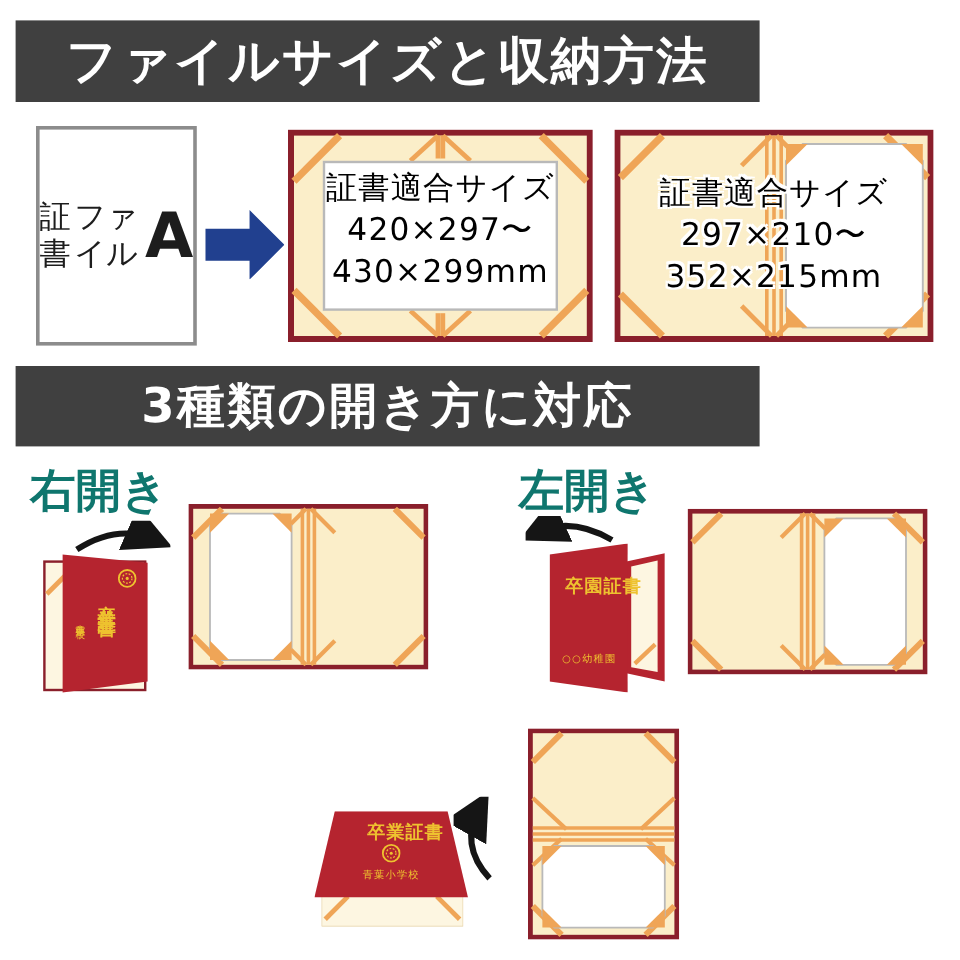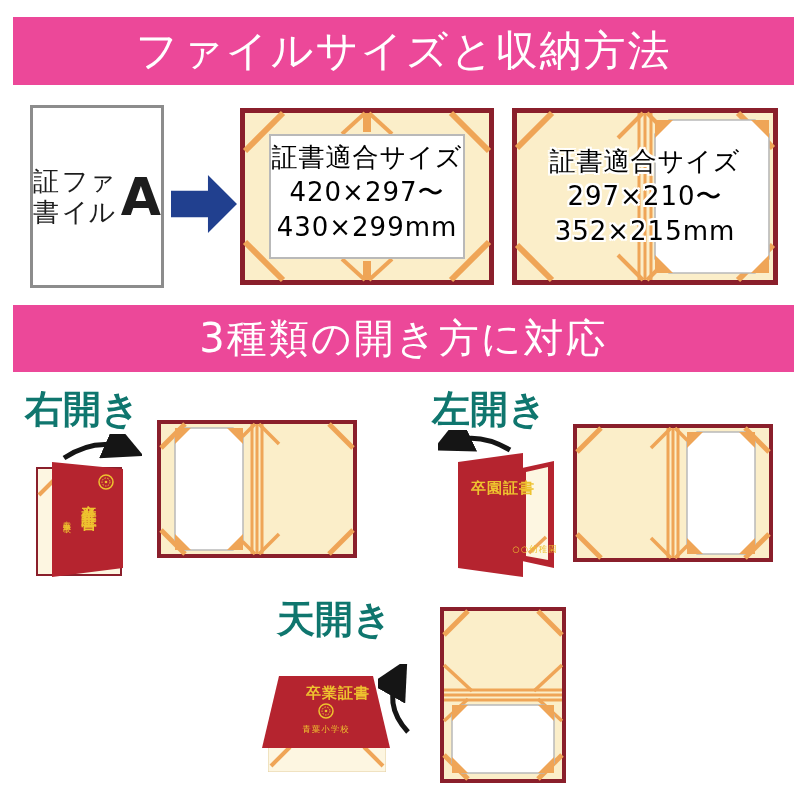--- a/index.html
+++ b/index.html
@@ -2,23 +2,23 @@
 <html><head>
 <meta charset="utf-8">
 <style>
   html,body{margin:0;padding:0;background:#fff;}
   .stage{
     position:relative;width:800px;height:800px;background:#ffffff;overflow:hidden;
     font-family:"DejaVu Sans",sans-serif;
   }
   .abs{position:absolute;}
   .banner{
-    left:13px;width:781px;background:#ec4899;color:#ffffff;
+    left:13px;width:620px;background:#404040;color:#ffffff;
     display:flex;align-items:center;justify-content:center;
-    font-weight:normal;letter-spacing:2px;
+    font-weight:bold;letter-spacing:2px;
   }
   .banner.b1{top:17px;height:68px;font-size:42px;}
   .banner.b2{top:305px;height:67px;font-size:40px;}
   .file-box{
     left:30px;top:105px;width:128px;height:177px;background:#fff;
     border:3px solid #8c8c8c;display:flex;flex-direction:row;
     align-items:center;justify-content:center;color:#1d1d1d;
   }
   .file-box .l{font-size:26px;line-height:31px;}
   .file-box .big{font-size:52px;font-weight:bold;line-height:56px;}
@@ -184,21 +184,21 @@
 
   <svg class="abs" style="left:522px;top:459px;" width="32" height="116" viewBox="0 0 32 116">
     <polygon points="0,9 32,2 32,109 0,102" fill="#b5242f"></polygon>
     <polygon points="4,13 26,8 26,101 4,97" fill="#fdf6e1"></polygon>
     <line x1="7" y1="94" x2="24" y2="78" stroke="#efa557" stroke-width="3.5"></line>
   </svg>
   <svg class="abs" style="left:458px;top:453px;" width="66" height="124" viewBox="0 0 66 124">
     <polygon points="0,9 65,0 65,124 0,115" fill="#b5242f"></polygon>
   </svg>
   <div class="abs cover-title-h gold" style="left:458px;top:479px;width:66px;">卒園証書</div>
-  <div class="abs cover-school-h gold" style="left:458px;top:544px;width:66px;margin-left:44px;">○○幼稚園</div>
+  <div class="abs cover-school-h gold" style="left:458px;top:544px;width:66px;">○○幼稚園</div>
 
   <svg class="abs" style="left:438px;top:430px;" width="78" height="30" viewBox="0 0 78 30">
     <defs>
         <marker id="ah2" markerWidth="8" markerHeight="8" refX="5" refY="4" orient="auto">
       <path d="M0,0 L8,4 L0,8 Z" fill="#151515"></path>
         </marker>
       </defs>
     <path d="M72,20 Q38,0 8,14" fill="none" stroke="#151515" stroke-width="5" marker-end="url(#ah2)"></path>
   </svg>
 
@@ -224,21 +224,20 @@
     </g>
     <path d="M124,8 L172,8 L182,18 L182,120 L172,130 L124,130 L114,120 L114,18 Z" fill="#ffffff" stroke="#b9b9b9" stroke-width="1.5"></path>
     <g fill="#efa557">
       <polygon points="114,8 130,8 114,24"></polygon>
       <polygon points="166,8 182,8 182,24"></polygon>
       <polygon points="114,114 114,130 130,130"></polygon>
       <polygon points="182,114 182,130 166,130"></polygon>
     </g>
   </svg>
 
-  <div class="abs sec-label" style="left:277px;top:598px;">天開き</div>
 
   <svg class="abs" style="left:268px;top:744px;" width="118" height="28" viewBox="0 0 118 28">
     <rect x="0" y="0" width="118" height="28" fill="#fdf6e1" stroke="#e3cfa0" stroke-width="1"></rect>
     <line x1="3" y1="22" x2="22" y2="3" stroke="#efa557" stroke-width="4"></line>
     <line x1="96" y1="3" x2="115" y2="22" stroke="#efa557" stroke-width="4"></line>
   </svg>
   <svg class="abs" style="left:262px;top:676px;" width="128" height="72" viewBox="0 0 128 72">
     <polygon points="17,0 111,0 128,72 0,72" fill="#b5242f"></polygon>
   </svg>
   <div class="abs cover-title-h gold" style="left:262px;top:684px;width:128px;">卒業証書</div>

